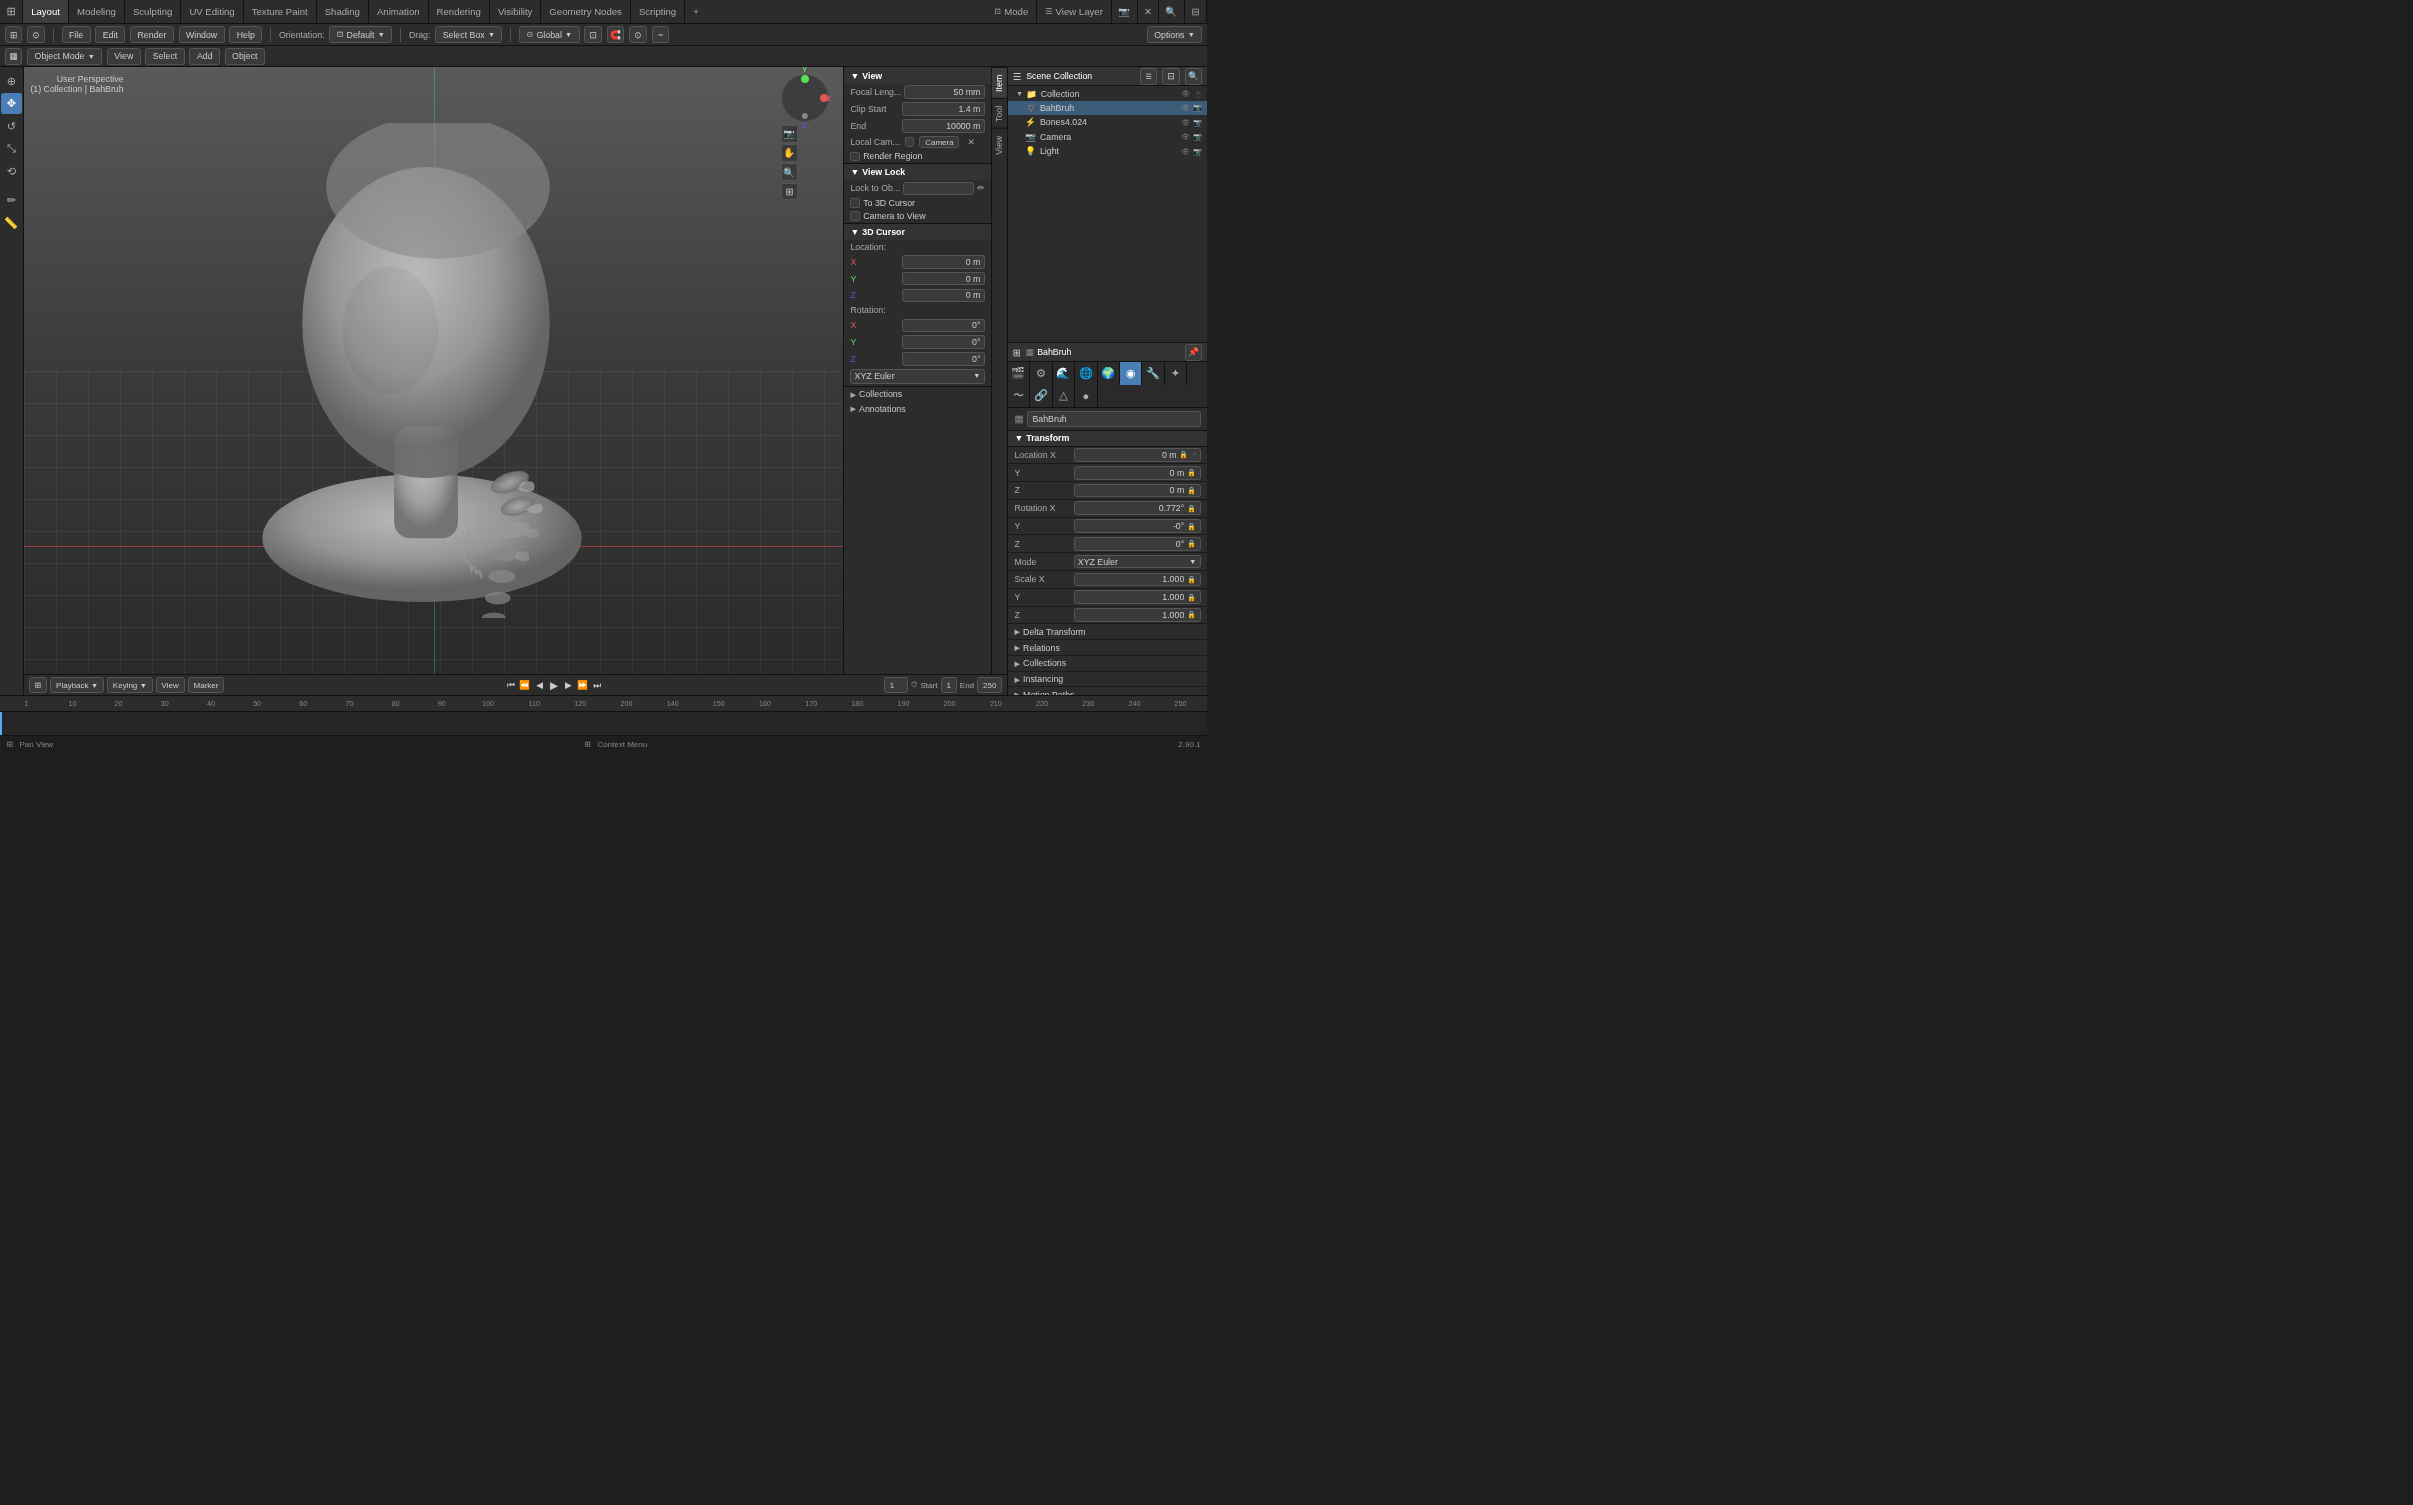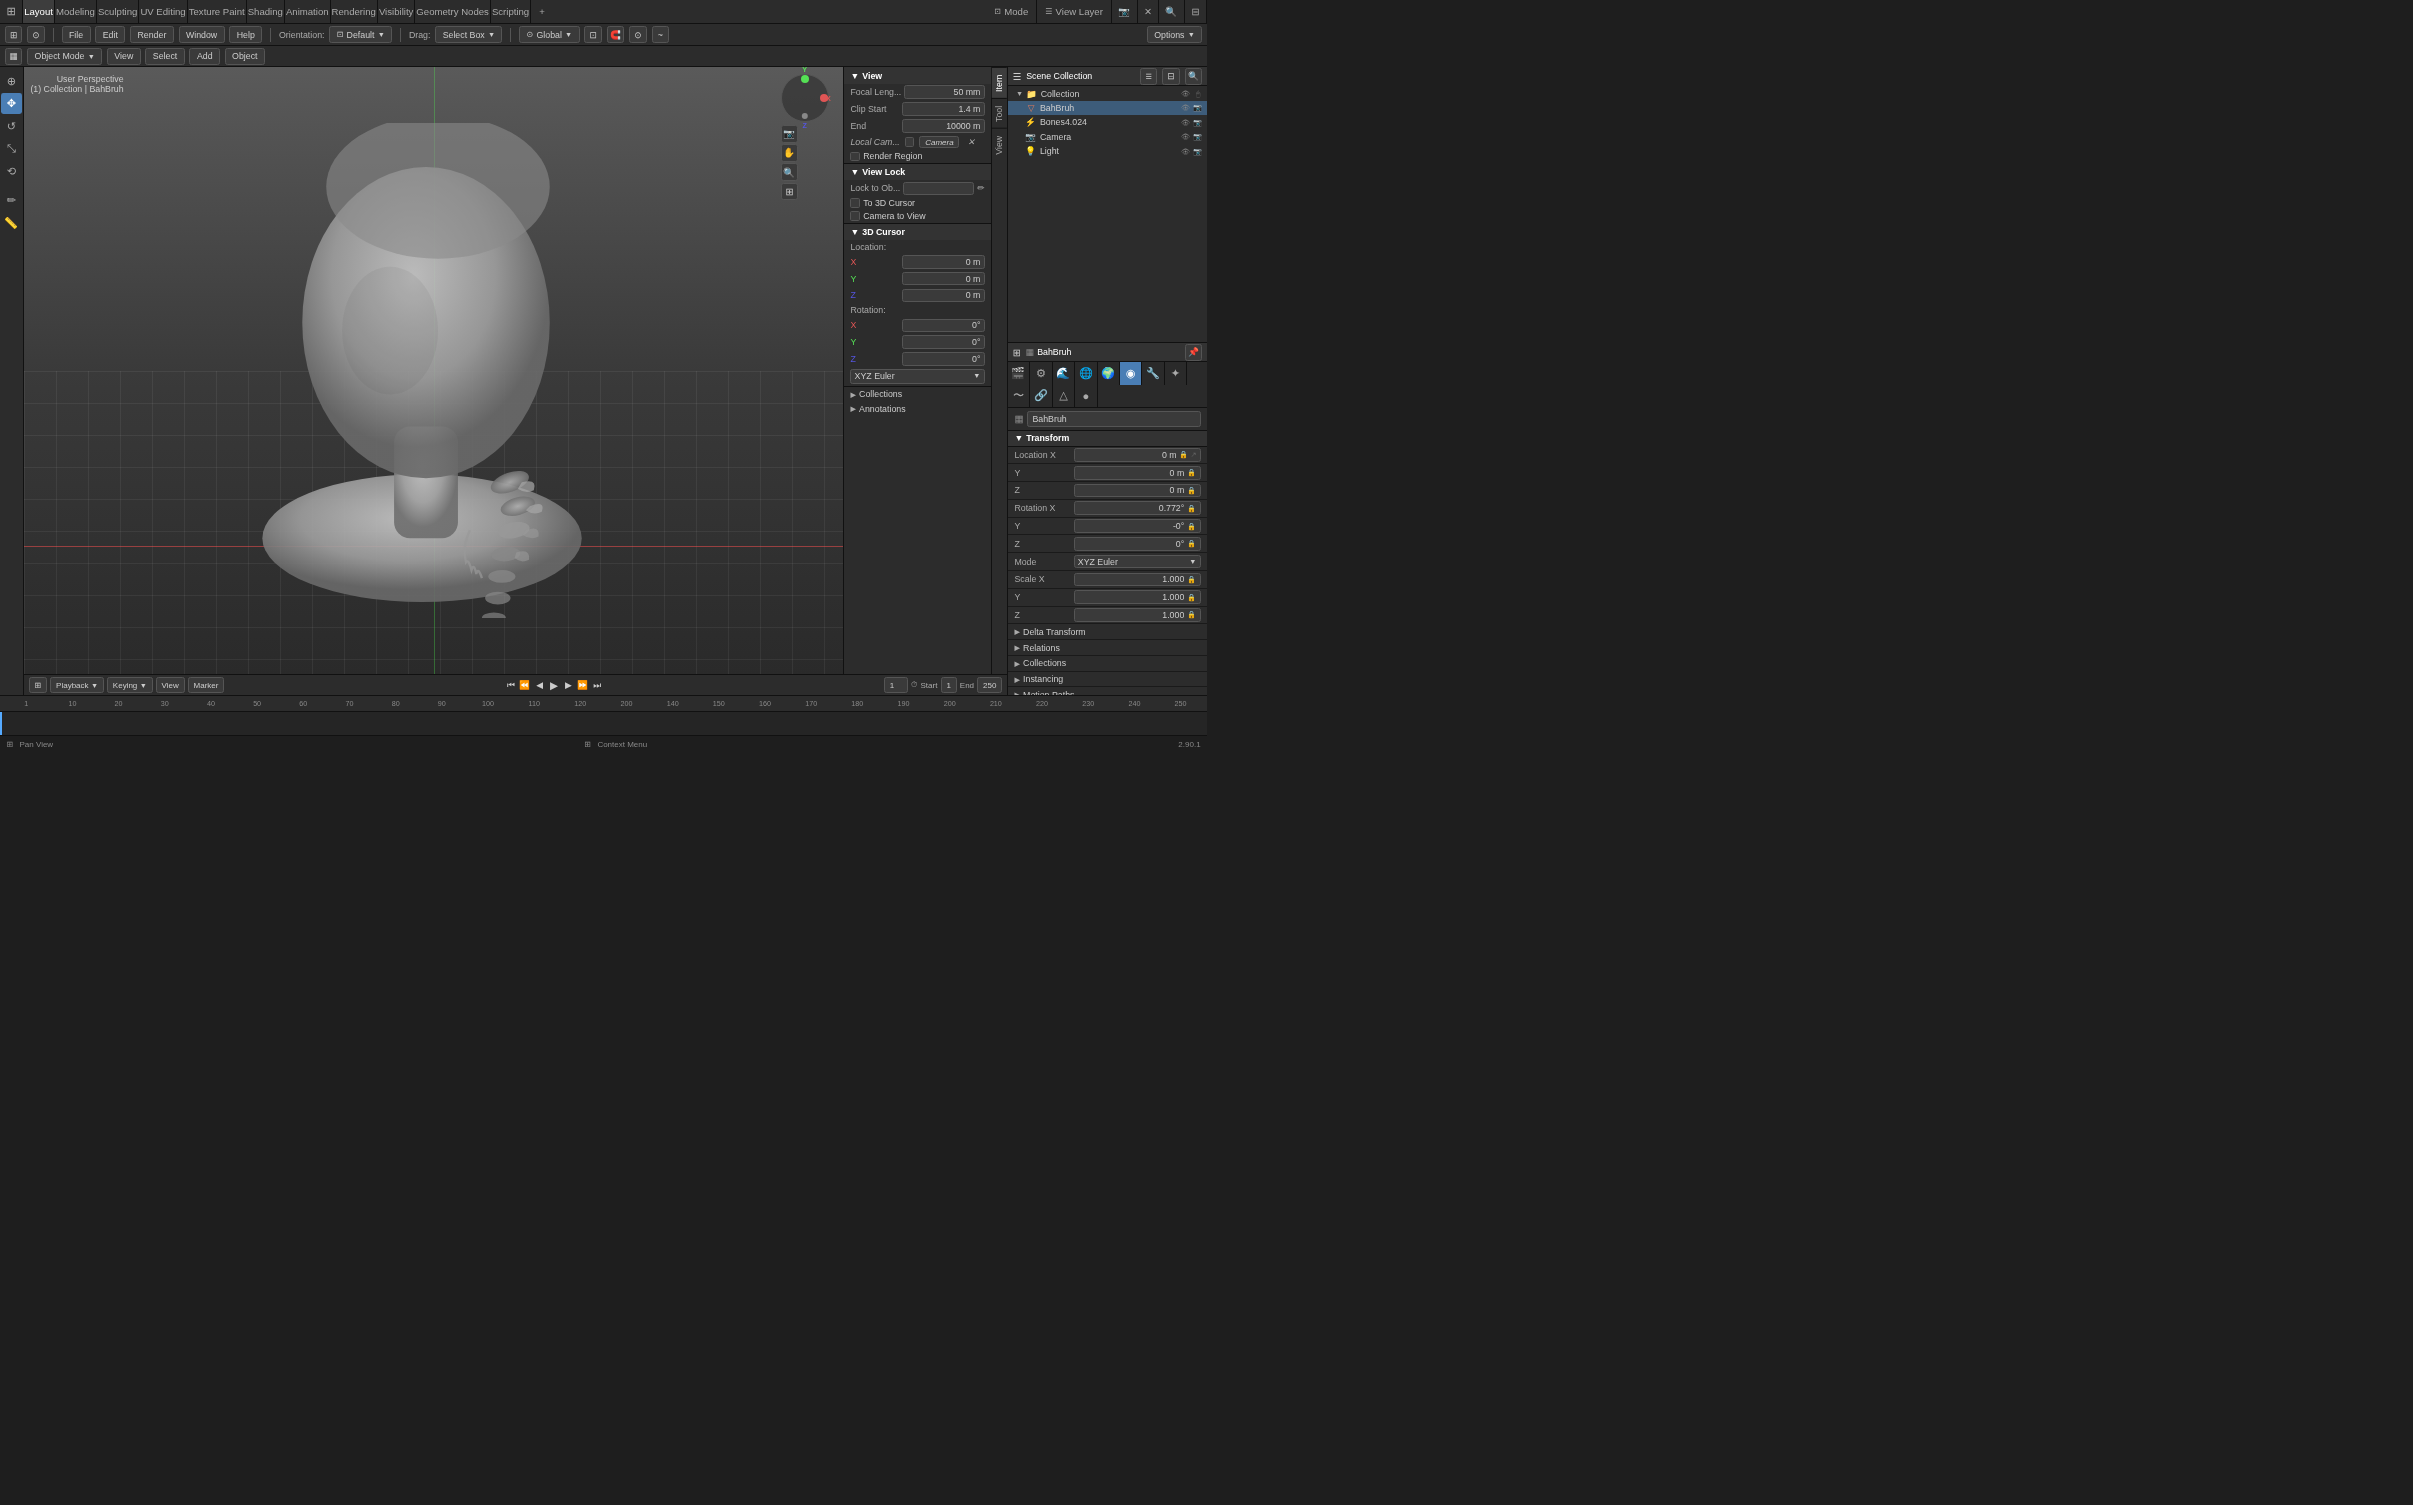--- a/index.html
+++ b/index.html
@@ -40,21 +40,21 @@
 
     
     #workspace-tabs {
       height: 24px;
       background: #2c2c2c;
       display: flex;
       align-items: stretch;
       border-bottom: 0.8px solid #111;
     }
     .ws-tab {
-      padding: 0 1px;
+      padding: 0 8px;
       display: flex;
       align-items: center;
       font-size: 9.6px;
       color: #aaa;
       cursor: pointer;
       border-right: 0.8px solid #111;
     }
     .ws-tab.active {
       background: #3d3d3d;
       color: #fff;
@@ -272,21 +272,20 @@
       gap: 3.2px;
       cursor: pointer;
       color: #ccc;
     }
     .rp-arrow { font-size: 7.2px; color: #aaa; }
     .rp-local-cam {
       display: flex;
       align-items: center;
       padding: 1.6px 6.4px;
       gap: 5px;
-      font-style: italic;
     }
     .rp-checkbox {
       width: 9.6px; height: 9.6px;
       border: 0.8px solid #555;
       border-radius: 1.6px;
       background: #3a3a3a;
     }
     .cam-tag {
       background: #3a3a3a;
       border: 0.8px solid #555;

